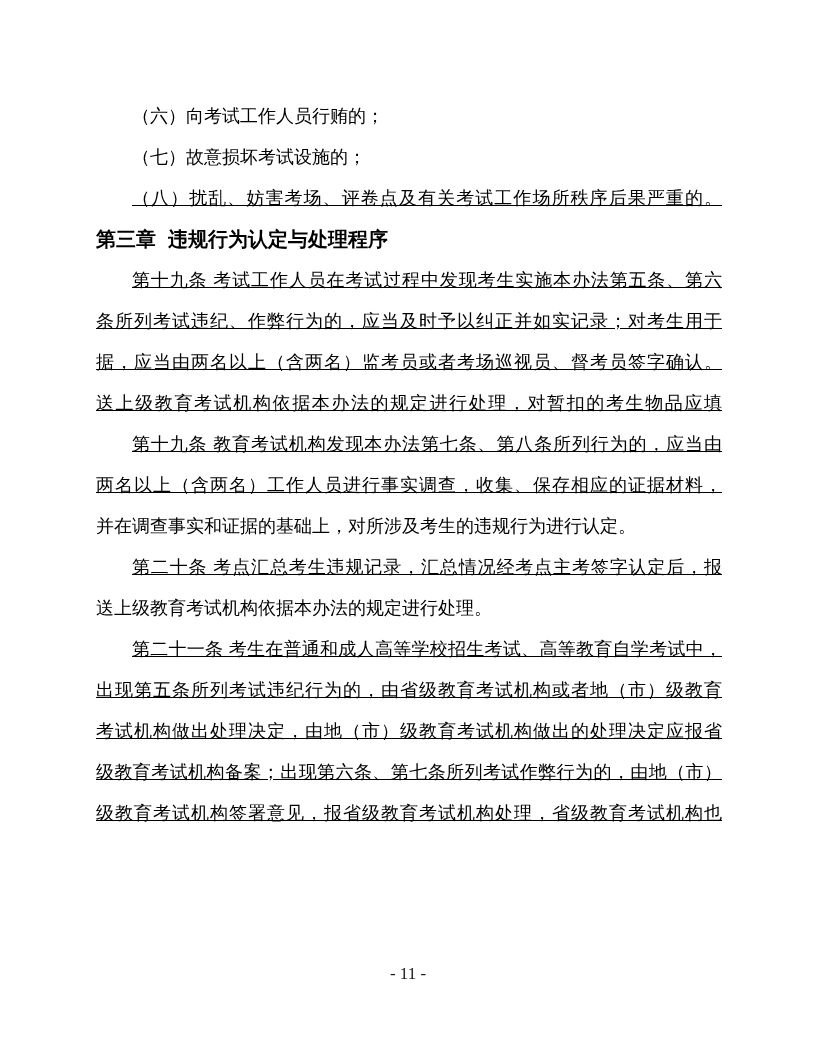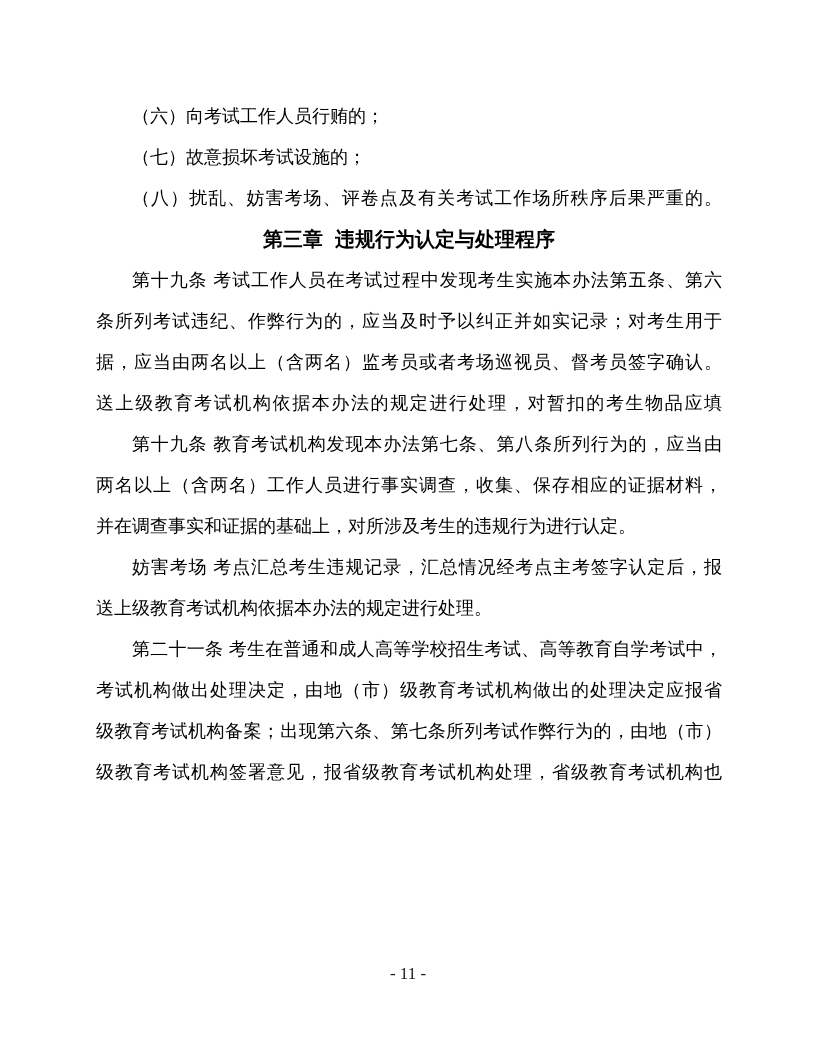--- a/index.html
+++ b/index.html
@@ -23,23 +23,24 @@
     height: 41px;
     line-height: 41px;
     overflow: hidden;
     white-space: nowrap;
   }
   .indent { text-indent: 2em; }
   .fill {
     white-space: normal;
     text-align: justify;
     text-align-last: justify;
+    text-decoration: underline;
   }
   .heading {
-    text-align: center;
+    text-align: left;
     font-weight: bold;
     font-size: 20px;
     white-space: normal;
   }
   .heading .part2 { margin-left: 0.6em; }
   .page-footer {
     position: absolute;
     top: 964px;
     left: 0;
     width: 816px;
@@ -57,23 +58,24 @@
     <div class="line indent">（七）故意损坏考试设施的；</div>
     <div class="line indent fill">（八）扰乱、妨害考场、评卷点及有关考试工作场所秩序后果严重的。</div>
     <div class="line heading"><span class="part1">第三章</span><span class="part2">违规行为认定与处理程序</span></div>
     <div class="line indent fill">第十九条 考试工作人员在考试过程中发现考生实施本办法第五条、第六</div>
     <div class="line fill">条所列考试违纪、作弊行为的，应当及时予以纠正并如实记录；对考生用于</div>
     <div class="line fill">据，应当由两名以上（含两名）监考员或者考场巡视员、督考员签字确认。</div>
     <div class="line fill">送上级教育考试机构依据本办法的规定进行处理，对暂扣的考生物品应填</div>
     <div class="line indent fill">第十九条 教育考试机构发现本办法第七条、第八条所列行为的，应当由</div>
     <div class="line fill">两名以上（含两名）工作人员进行事实调查，收集、保存相应的证据材料，</div>
     <div class="line">并在调查事实和证据的基础上，对所涉及考生的违规行为进行认定。</div>
-    <div class="line indent fill">妨害考场 考点汇总考生违规记录，汇总情况经考点主考签字认定后，报</div>
+    <div class="line indent fill">第二十条 考点汇总考生违规记录，汇总情况经考点主考签字认定后，报</div>
     <div class="line">送上级教育考试机构依据本办法的规定进行处理。</div>
     <div class="line indent fill">第二十一条 考生在普通和成人高等学校招生考试、高等教育自学考试中，</div>
+    <div class="line fill">出现第五条所列考试违纪行为的，由省级教育考试机构或者地（市）级教育</div>
     <div class="line fill">考试机构做出处理决定，由地（市）级教育考试机构做出的处理决定应报省</div>
     <div class="line fill">级教育考试机构备案；出现第六条、第七条所列考试作弊行为的，由地（市）</div>
     <div class="line fill">级教育考试机构签署意见，报省级教育考试机构处理，省级教育考试机构也</div>
   </div>
 
 <div class="page-footer">
   <span>- 11 -</span>
 </div>
 
 </body></html>

